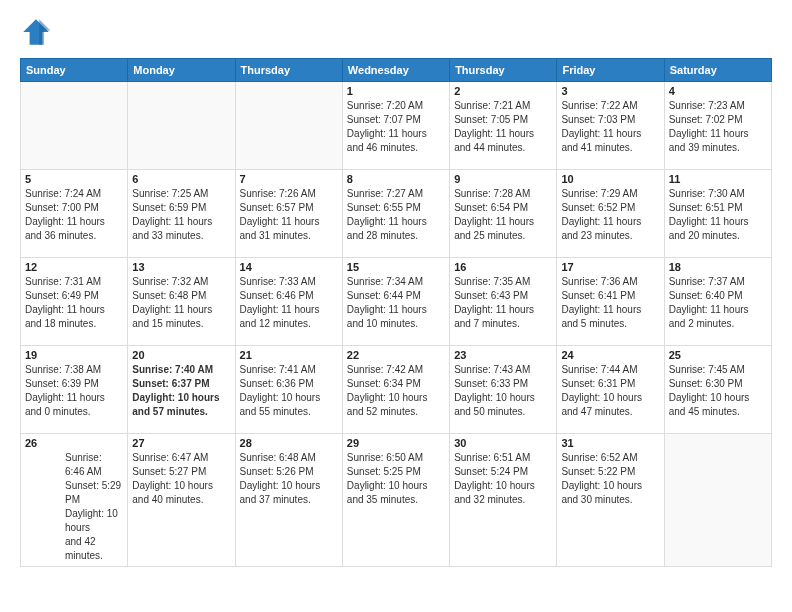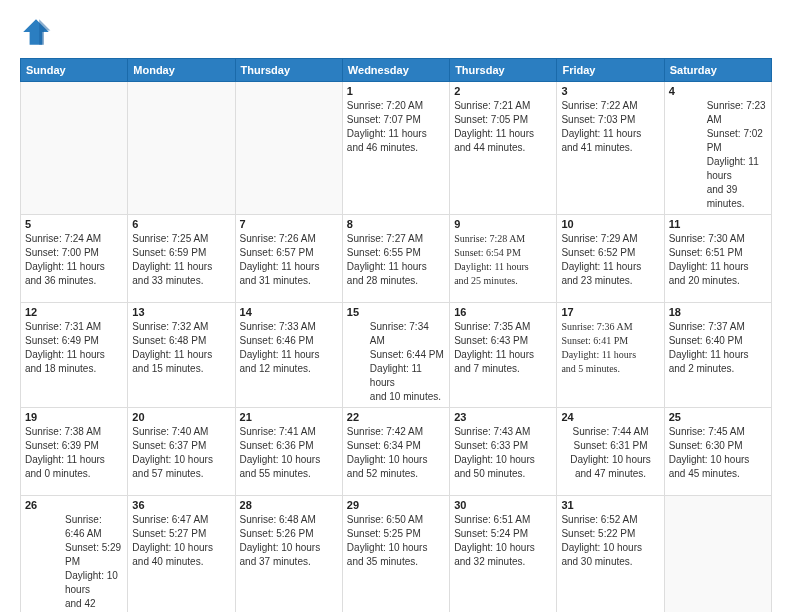--- a/index.html
+++ b/index.html
@@ -145,21 +145,21 @@
           </td>
           <td>
             <span class="day-number">3</span>
             <div class="day-info" style="white-space: pre-line;">Sunrise: 7:22 AM
 Sunset: 7:03 PM
 Daylight: 11 hours
 and 41 minutes.</div>
           </td>
           <td>
             <span class="day-number">4</span>
-            <div class="day-info" style="white-space: pre-line; margin-left: 38px;">Sunrise: 7:23 AM
+            <div class="day-info" style="white-space: pre-line;">Sunrise: 7:23 AM
 Sunset: 7:02 PM
 Daylight: 11 hours
 and 39 minutes.</div>
           </td>
         </tr>
         <tr>
           <td>
             <span class="day-number">5</span>
             <div class="day-info" style="white-space: pre-line;">Sunrise: 7:24 AM
 Sunset: 7:00 PM
@@ -182,21 +182,21 @@
           </td>
           <td>
             <span class="day-number">8</span>
             <div class="day-info" style="white-space: pre-line;">Sunrise: 7:27 AM
 Sunset: 6:55 PM
 Daylight: 11 hours
 and 28 minutes.</div>
           </td>
           <td>
             <span class="day-number">9</span>
-            <div class="day-info" style="white-space: pre-line; font-family: Liberation Serif, serif;">Sunrise: 7:28 AM
+            <div class="day-info" style="white-space: pre-line;">Sunrise: 7:28 AM
 Sunset: 6:54 PM
 Daylight: 11 hours
 and 25 minutes.</div>
           </td>
           <td>
             <span class="day-number">10</span>
             <div class="day-info" style="white-space: pre-line;">Sunrise: 7:29 AM
 Sunset: 6:52 PM
 Daylight: 11 hours
 and 23 minutes.</div>
@@ -226,35 +226,35 @@
           </td>
           <td>
             <span class="day-number">14</span>
             <div class="day-info" style="white-space: pre-line;">Sunrise: 7:33 AM
 Sunset: 6:46 PM
 Daylight: 11 hours
 and 12 minutes.</div>
           </td>
           <td>
             <span class="day-number">15</span>
-            <div class="day-info" style="white-space: pre-line; margin-left: 23px;">Sunrise: 7:34 AM
+            <div class="day-info" style="white-space: pre-line;">Sunrise: 7:34 AM
 Sunset: 6:44 PM
 Daylight: 11 hours
 and 10 minutes.</div>
           </td>
           <td>
             <span class="day-number">16</span>
             <div class="day-info" style="white-space: pre-line;">Sunrise: 7:35 AM
 Sunset: 6:43 PM
 Daylight: 11 hours
 and 7 minutes.</div>
           </td>
           <td>
             <span class="day-number">17</span>
-            <div class="day-info" style="white-space: pre-line; font-family: Liberation Serif, serif;">Sunrise: 7:36 AM
+            <div class="day-info" style="white-space: pre-line;">Sunrise: 7:36 AM
 Sunset: 6:41 PM
 Daylight: 11 hours
 and 5 minutes.</div>
           </td>
           <td>
             <span class="day-number">18</span>
             <div class="day-info" style="white-space: pre-line;">Sunrise: 7:37 AM
 Sunset: 6:40 PM
 Daylight: 11 hours
 and 2 minutes.</div>
@@ -263,21 +263,21 @@
         <tr>
           <td>
             <span class="day-number">19</span>
             <div class="day-info" style="white-space: pre-line;">Sunrise: 7:38 AM
 Sunset: 6:39 PM
 Daylight: 11 hours
 and 0 minutes.</div>
           </td>
           <td>
             <span class="day-number">20</span>
-            <div class="day-info" style="white-space: pre-line;">Sunrise: 7:40 AM
+            <div class="day-info" style="white-space: pre-line; font-weight: bold;">Sunrise: 7:40 AM
 Sunset: 6:37 PM
 Daylight: 10 hours
 and 57 minutes.</div>
           </td>
           <td>
             <span class="day-number">21</span>
             <div class="day-info" style="white-space: pre-line;">Sunrise: 7:41 AM
 Sunset: 6:36 PM
 Daylight: 10 hours
 and 55 minutes.</div>
@@ -291,21 +291,21 @@
           </td>
           <td>
             <span class="day-number">23</span>
             <div class="day-info" style="white-space: pre-line;">Sunrise: 7:43 AM
 Sunset: 6:33 PM
 Daylight: 10 hours
 and 50 minutes.</div>
           </td>
           <td>
             <span class="day-number">24</span>
-            <div class="day-info" style="white-space: pre-line; text-align: center;">Sunrise: 7:44 AM
+            <div class="day-info" style="white-space: pre-line;">Sunrise: 7:44 AM
 Sunset: 6:31 PM
 Daylight: 10 hours
 and 47 minutes.</div>
           </td>
           <td>
             <span class="day-number">25</span>
             <div class="day-info" style="white-space: pre-line;">Sunrise: 7:45 AM
 Sunset: 6:30 PM
 Daylight: 10 hours
 and 45 minutes.</div>
@@ -313,21 +313,21 @@
         </tr>
         <tr>
           <td>
             <span class="day-number">26</span>
             <div class="day-info" style="white-space: pre-line; margin-left: 40px;">Sunrise: 6:46 AM
 Sunset: 5:29 PM
 Daylight: 10 hours
 and 42 minutes.</div>
           </td>
           <td>
-            <span class="day-number">36</span>
+            <span class="day-number">27</span>
             <div class="day-info" style="white-space: pre-line;">Sunrise: 6:47 AM
 Sunset: 5:27 PM
 Daylight: 10 hours
 and 40 minutes.</div>
           </td>
           <td>
             <span class="day-number">28</span>
             <div class="day-info" style="white-space: pre-line;">Sunrise: 6:48 AM
 Sunset: 5:26 PM
 Daylight: 10 hours

